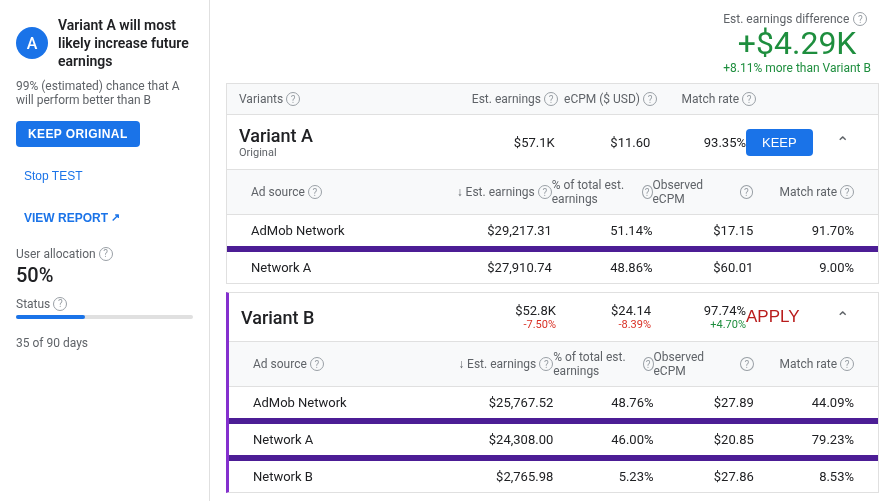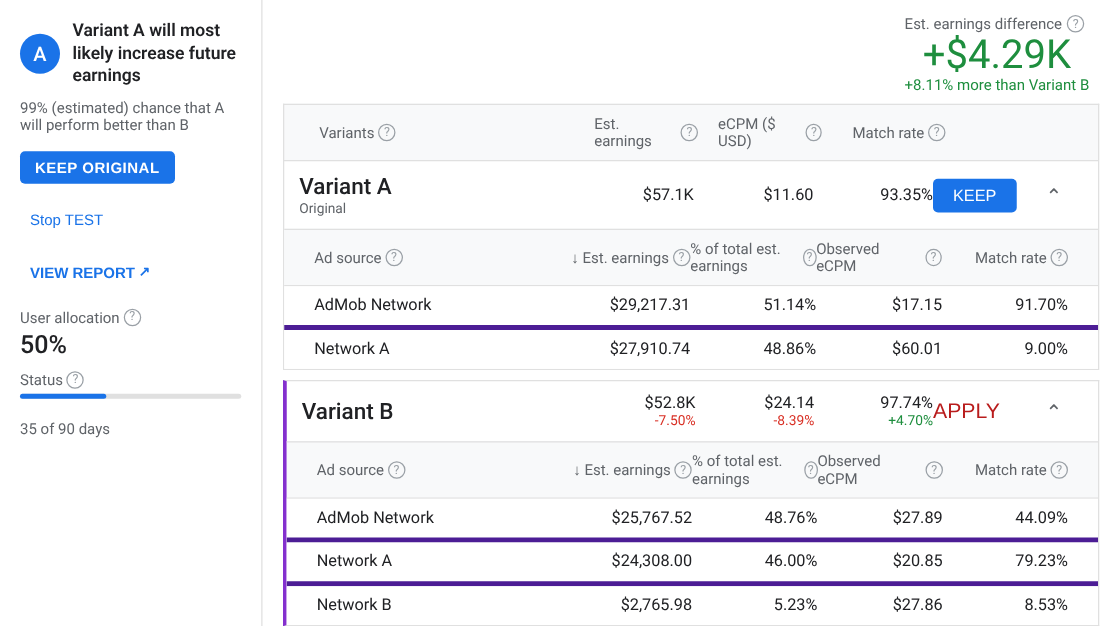--- a/index.html
+++ b/index.html
@@ -33,39 +33,39 @@
     
     .top-panel { display: flex; justify-content: flex-end; padding: 12px 24px 8px; }
     .est-diff-panel { text-align: center; }
     .est-diff-label { font-size: 12px; color: #5f6368; display: flex; align-items: center; gap: 4px; }
     .est-diff-value { font-size: 32px; font-weight: 400; color: #1e8e3e; line-height: 1.1; }
     .est-diff-sub { font-size: 12px; color: #1e8e3e; }
 
     
     .variants-section { padding: 0 16px; }
     .variants-header { display: grid; grid-template-columns: 220px 1fr 1fr 1fr 80px 30px; padding: 8px 12px; background: #f8f9fa; border: 1px solid #e0e0e0; border-bottom: none; }
-    .variants-header-cell { font-size: 12px; color: #5f6368; display: flex; align-items: center; gap: 3px; margin-left: 16px; }
+    .variants-header-cell { font-size: 12px; color: #5f6368; display: flex; align-items: center; gap: 3px; }
 
     .variant-row { border: 1px solid #e0e0e0; margin-bottom: 8px; }
     .variant-main-row { display: grid; grid-template-columns: 220px 1fr 1fr 1fr 90px 30px; padding: 10px 12px; align-items: center; }
     .variant-name { font-size: 18px; font-weight: 500; color: #202124; }
     .variant-tag { font-size: 11px; color: #5f6368; }
     .variant-cell { font-size: 13px; color: #202124; text-align: right; }
     .variant-cell-neg { color: #d93025; font-size: 11px; }
     .variant-cell-pos { color: #1e8e3e; font-size: 11px; }
     .btn-keep { background: #1a73e8; color: #fff; border: none; padding: 6px 16px; border-radius: 4px; font-size: 13px; font-weight: 500; cursor: pointer; }
     .btn-apply { background: none; border: none; color: #b91c1c; font-size: 17px; font-weight: 400; cursor: pointer; }
     .chevron { color: #5f6368; font-size: 16px; cursor: pointer; }
     .variant-b-accent { border-left: 3px solid #8430ce; }
 
     
     .sub-table { background: #f8f9fa; border-top: 1px solid #e0e0e0; }
     .sub-table-header { display: grid; grid-template-columns: 200px 1fr 1fr 1fr 1fr; padding: 8px 24px; border-bottom: 1px solid #e0e0e0; }
     .sub-header-cell { font-size: 12px; color: #5f6368; display: flex; align-items: center; gap: 3px; }
-    .sub-table-row { display: grid; grid-template-columns: 200px 1fr 1fr 1fr 1fr; padding: 8px 24px; border-bottom: 4px solid #4c1d95; background: #fff; }
+    .sub-table-row { display: grid; grid-template-columns: 200px 1fr 1fr 1fr 1fr; padding: 8px 24px; border-bottom: 6px solid #4c1d95; background: #fff; }
     .sub-table-row:last-child { border-bottom: none; }
     .sub-cell { font-size: 13px; color: #202124; }
     .sub-cell-right { font-size: 13px; color: #202124; text-align: right; }
   </style>
 </head>
 <body>
 
 <div class="page">
 
   <div class="sidebar">

